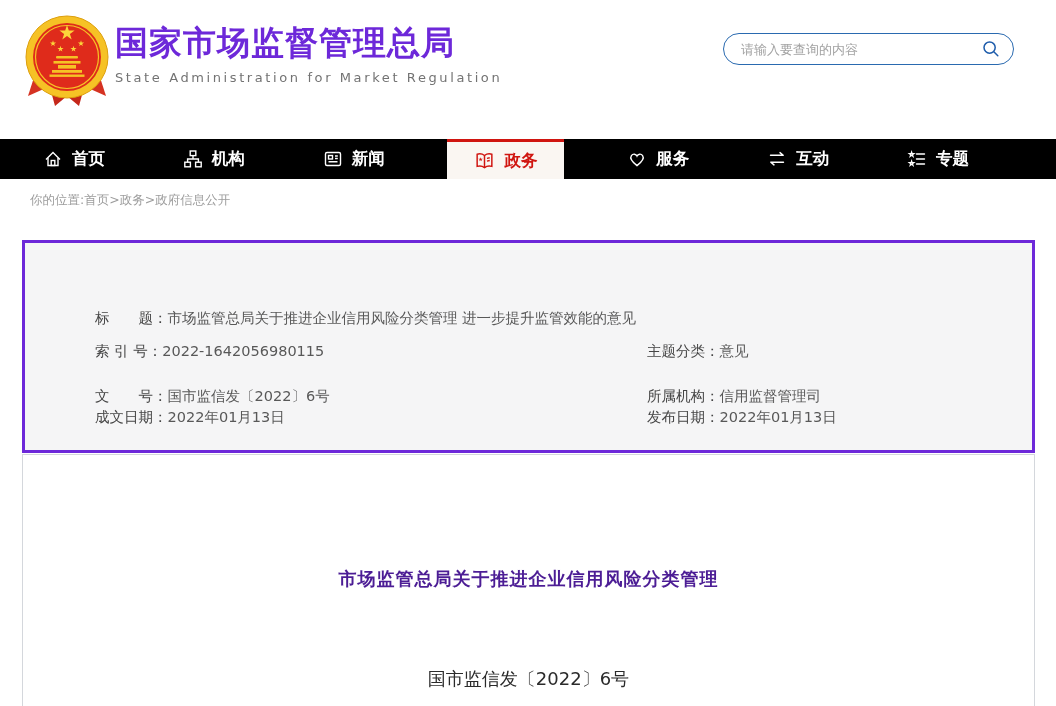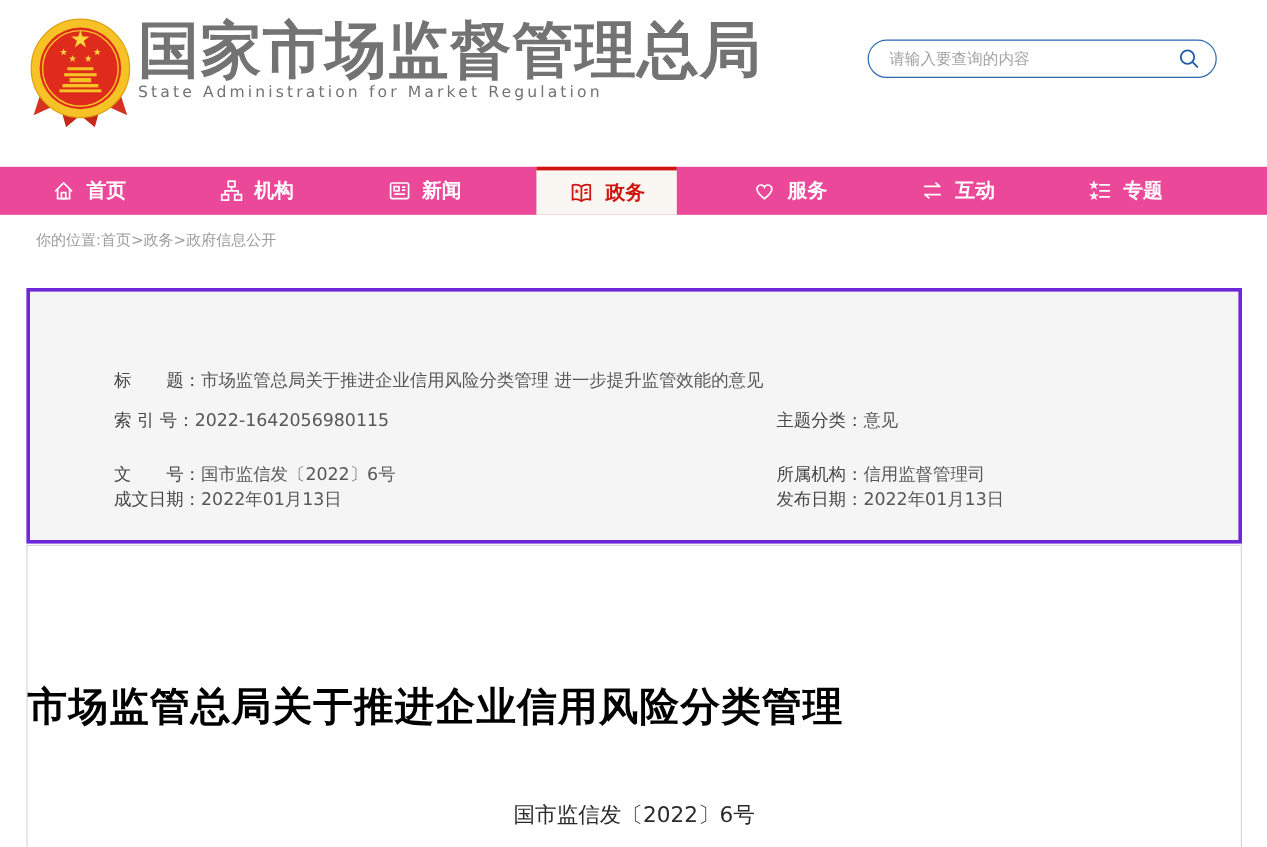--- a/index.html
+++ b/index.html
@@ -7,37 +7,37 @@
     width:1056px;height:706px;overflow:hidden;background:#fff;
     font-family:"DejaVu Sans","Liberation Sans",sans-serif;
     -webkit-font-smoothing:antialiased;
   }
   .page{position:relative;width:1056px;height:706px;background:#fff;}
 
   
   .header{position:absolute;top:0;left:0;right:0;height:139px;background:#fff;}
   .emblem{position:absolute;left:24px;top:12px;width:86px;height:96px;}
   .brand{position:absolute;left:115px;top:21px;}
-  .brand-cn{font-size:51px;font-weight:bold;color:#737373;letter-spacing:1px;line-height:44px;white-space:nowrap;}
+  .brand-cn{font-size:33px;font-weight:bold;color:#6d28d9;letter-spacing:1px;line-height:44px;white-space:nowrap;}
   .brand-en{margin-top:5px;font-size:13px;font-weight:500;color:#737373;letter-spacing:2.6px;white-space:nowrap;}
   .search{
     position:absolute;left:723px;top:33px;width:291px;height:32px;box-sizing:border-box;
     border:1px solid #2a6ab0;border-radius:17px;display:flex;align-items:center;
     padding:0 12px 0 15px;background:#fff;
   }
   .search input{
     flex:1;border:none;outline:none;background:transparent;font-size:13px;color:#333;
     font-family:"DejaVu Sans","Liberation Sans",sans-serif;
   }
   .search input::placeholder{color:#a3a3a3;}
   .search-ic{width:20px;height:20px;flex:0 0 auto;cursor:pointer;}
 
   
   .nav{
-    position:absolute;top:139px;left:0;right:0;height:40px;background:#ec4899;
+    position:absolute;top:139px;left:0;right:0;height:40px;background:#000000;
     display:flex;align-items:stretch;justify-content:space-between;
     padding:0 72px 0 28px;box-sizing:border-box;gap:40px;
   }
   .nav-item{
     display:flex;align-items:center;gap:9px;padding:0 15px;cursor:pointer;
     color:#fff;font-size:16.5px;font-weight:bold;text-decoration:none;white-space:nowrap;
   }
   .nav-item .nav-ic{display:flex;align-items:center;}
   .nav-item.active{
     background:#faf6f2;color:#d01510;border-top:3px solid #d01510;padding:0 27px;
@@ -57,22 +57,22 @@
   .info-label{color:#454545;}
   .info-value{color:#585858;}
   .r1{top:66px;} .r2{top:99px;} .r3{top:144px;} .r4{top:165px;}
 
   
   .doc-panel{
     position:absolute;left:22px;top:454px;width:1013px;height:252px;box-sizing:border-box;
     background:#fff;border:1px solid #d4d7dc;border-bottom:none;
   }
   .doc-title{
-    position:absolute;left:0;right:0;font-weight:bold;color:#000000;
-    font-size:33px;letter-spacing:1px;white-space:nowrap;
+    position:absolute;left:0;right:0;text-align:center;font-weight:bold;color:#4c1d95;
+    font-size:18px;letter-spacing:1px;white-space:nowrap;
   }
   .doc-title.t1{top:112px;}
   .doc-title.t2{top:159px;}
   .doc-number{
     position:absolute;left:0;right:0;top:212px;text-align:center;
     font-size:18px;color:#2b2b2b;white-space:nowrap;
   }
 </style>
 </head>
 <body>

